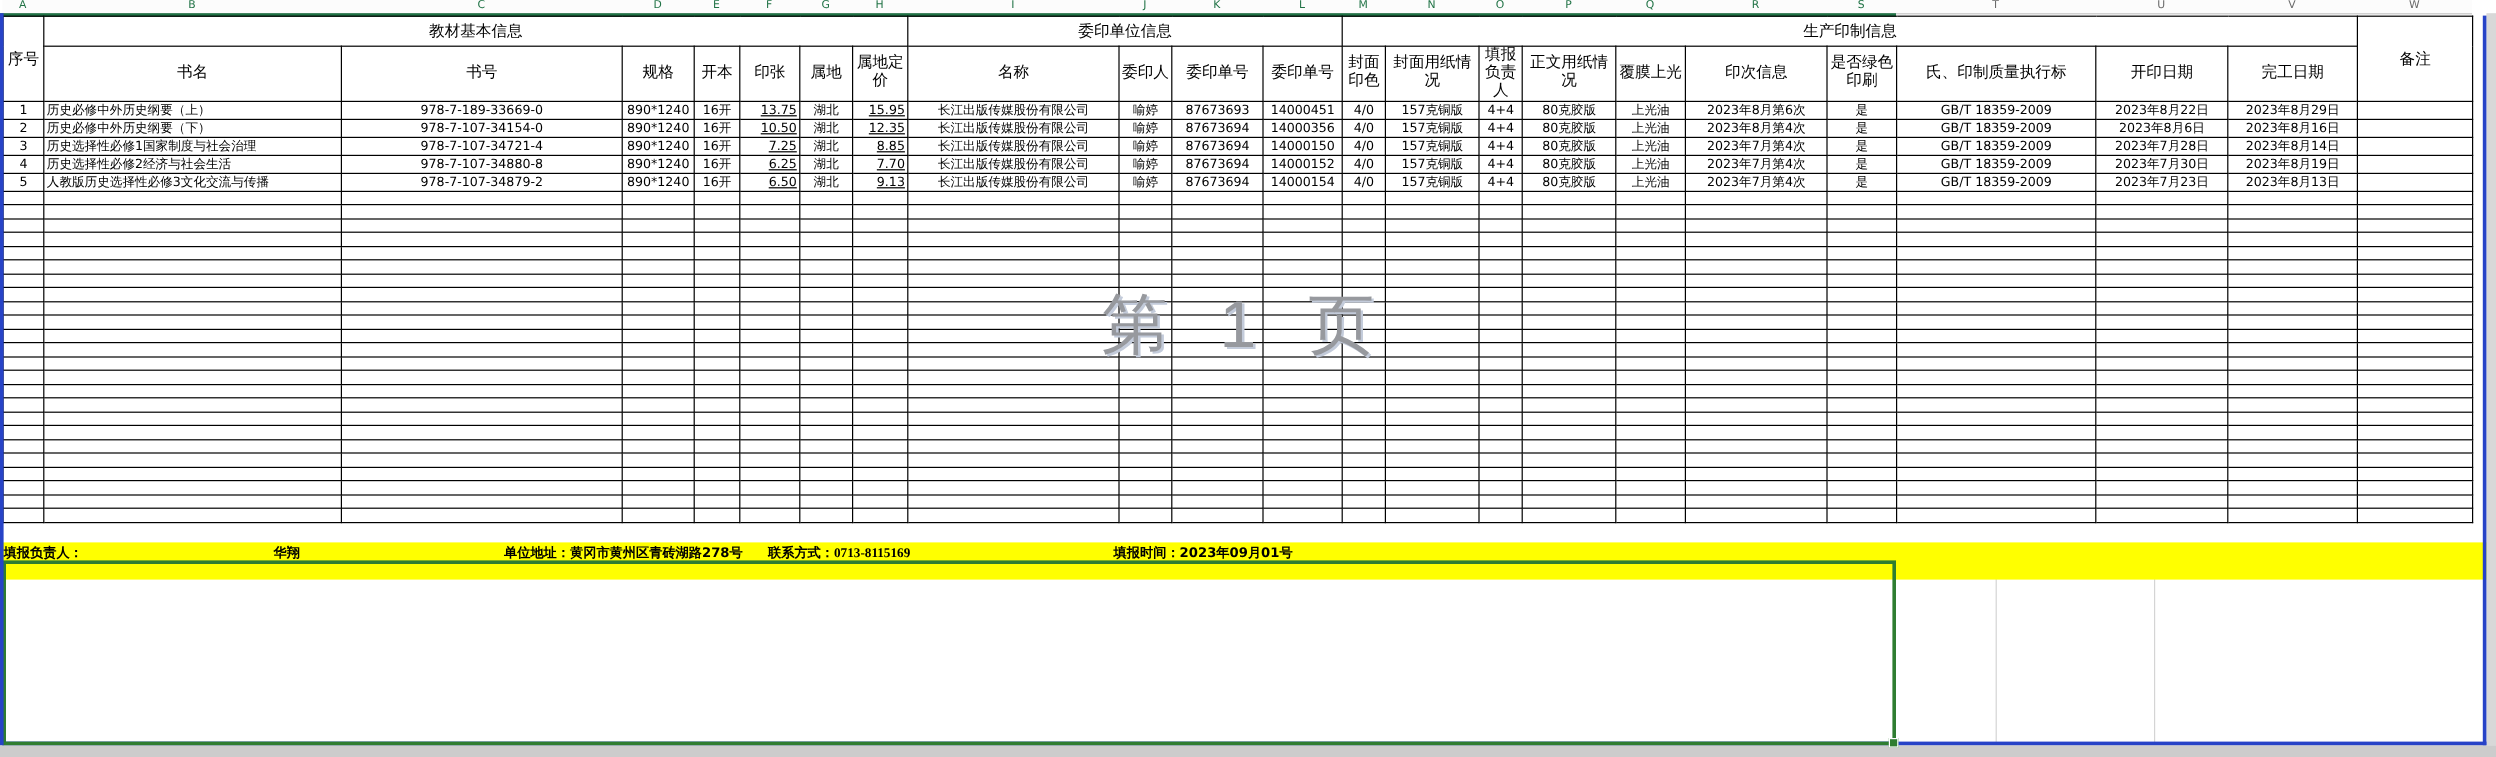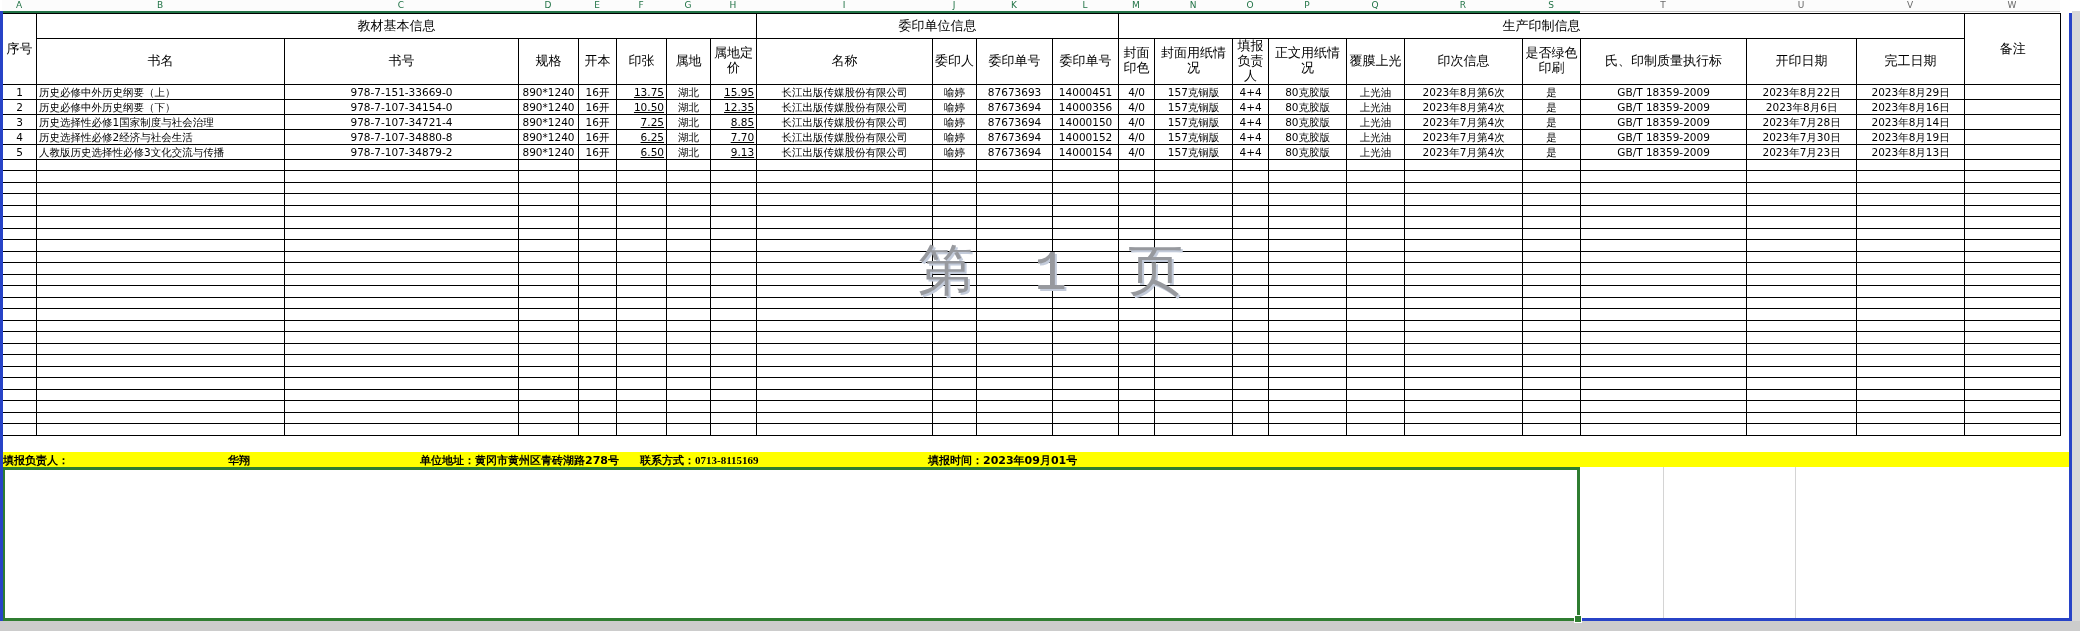--- a/index.html
+++ b/index.html
@@ -18,26 +18,26 @@
   #grid{position:absolute;left:2px;top:13px;width:2058px;border-collapse:collapse;table-layout:fixed;}
   #grid th,#grid td{border:1px solid #000;padding:0 2px;overflow:hidden;white-space:nowrap;
                     box-sizing:border-box;font-weight:normal;}
   tr.gh-row th{font-size:13px;height:25px;text-align:center;}
   #subheader-row th{font-size:13px;height:32px;text-align:center;white-space:normal;line-height:1.15;}
   #data-body td{font-size:10.5px;height:15px;line-height:14px;}
   #filler-body td{height:11.5px;}
   td.al{text-align:left;} td.ac{text-align:center;} td.ar{text-align:right;padding-right:4px;text-decoration:underline;}
 
   
-  #watermark{position:absolute;left:918px;top:234px;font-family:Liberation Mono, monospace;
+  #watermark{position:absolute;left:918px;top:234px;font-family:Liberation Sans, sans-serif;
              font-size:55px;color:#97999e;letter-spacing:14px;text-shadow:2px 2px 0 #c3cbda;
              pointer-events:none;z-index:5;}
 
   
-  #yellowbar{position:absolute;left:2px;top:452px;width:2070px;height:15px;background:#ffff00;z-index:2;}
+  #yellowbar{position:absolute;left:2px;top:452px;width:2070px;height:31px;background:#ffff00;z-index:2;}
   #yellowbar span{position:absolute;top:1px;font-size:11px;font-weight:bold;color:#000;white-space:nowrap;}
   #f-reporter-label{left:1px;} #f-reporter-name{left:226px;text-align:center;} #f-address{left:418px;}
   #f-contact{left:638px;font-family:Liberation Serif, serif;} #f-time{left:926px;}
 
   
   #greenbox{position:absolute;left:2px;top:467px;width:1578px;height:154px;box-sizing:border-box;
             border:3px solid #2f7d31;z-index:3;}
   #fill-handle{position:absolute;right:-5px;bottom:-5px;width:8px;height:8px;background:#2f7d31;
                border:1px solid #fff;box-sizing:border-box;}
 
@@ -141,21 +141,21 @@
           <th>是否绿色印刷</th>
           <th>氏、印制质量执行标</th>
           <th>开印日期</th>
           <th>完工日期</th>
         </tr>
     </thead>
     <tbody id="data-body">
         <tr>
           <td class="ac">1</td>
           <td class="al">历史必修中外历史纲要（上）</td>
-          <td class="ac">978-7-151-33669-0</td>
+          <td class="ac">978-7-189-33669-0</td>
           <td class="ac">890*1240</td>
           <td class="ac">16开</td>
           <td class="ar">13.75</td>
           <td class="ac">湖北</td>
           <td class="ar">15.95</td>
           <td class="ac">长江出版传媒股份有限公司</td>
           <td class="ac">喻婷</td>
           <td class="ac">87673693</td>
           <td class="ac">14000451</td>
           <td class="ac">4/0</td>

